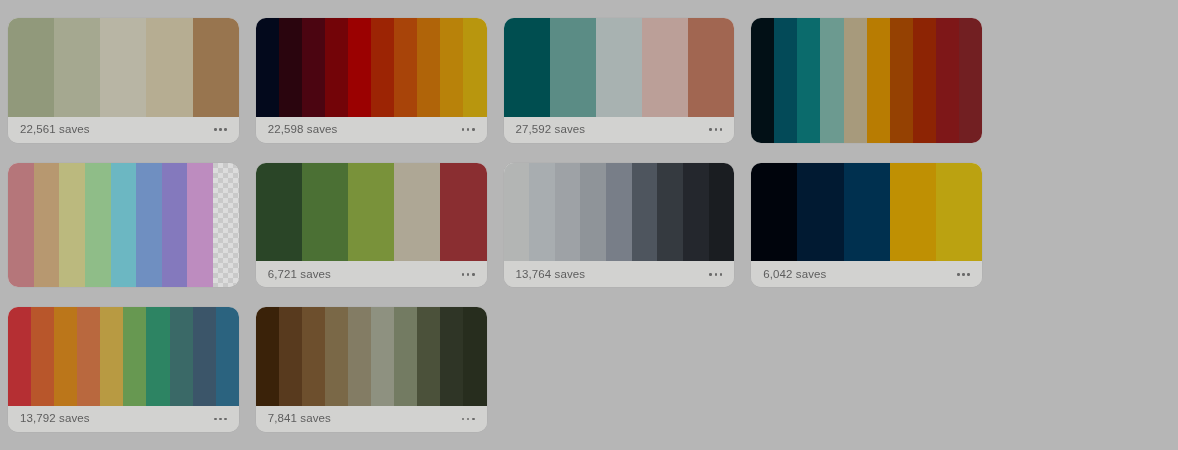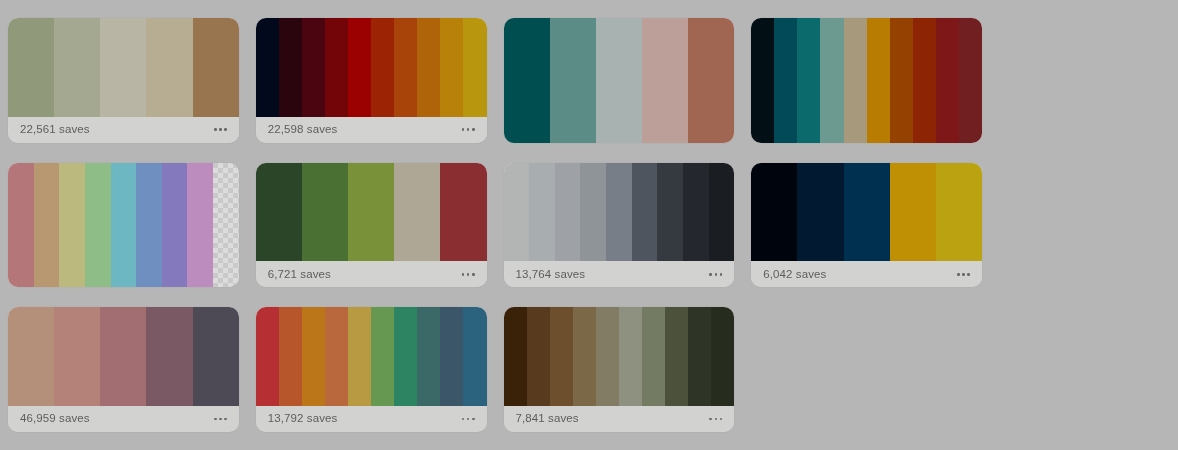--- a/index.html
+++ b/index.html
@@ -123,20 +123,28 @@
       </div>
     </div>
     <div class="card">
       <div class="swatches">
         <div class="swatch" style="background-color: rgb(0, 78, 80);"></div>
         <div class="swatch" style="background-color: rgb(91, 140, 133);"></div>
         <div class="swatch" style="background-color: rgb(168, 178, 177);"></div>
         <div class="swatch" style="background-color: rgb(187, 159, 152);"></div>
         <div class="swatch" style="background-color: rgb(161, 102, 81);"></div>
       </div>
+      <div class="footer">
+        <span class="saves">27,592 saves</span>
+        <span class="menu-dots">
+          <i></i>
+          <i></i>
+          <i></i>
+        </span>
+      </div>
     </div>
     <div class="card">
       <div class="swatches">
         <div class="swatch" style="background-color: rgb(2, 16, 22);"></div>
         <div class="swatch" style="background-color: rgb(3, 74, 88);"></div>
         <div class="swatch" style="background-color: rgb(11, 107, 108);"></div>
         <div class="swatch" style="background-color: rgb(108, 154, 144);"></div>
         <div class="swatch" style="background-color: rgb(167, 154, 124);"></div>
         <div class="swatch" style="background-color: rgb(184, 124, 2);"></div>
         <div class="swatch" style="background-color: rgb(149, 65, 2);"></div>
@@ -208,37 +216,20 @@
         <span class="saves">6,042 saves</span>
         <span class="menu-dots">
           <i></i>
           <i></i>
           <i></i>
         </span>
       </div>
     </div>
     <div class="card">
       <div class="swatches">
-        <div class="swatch" style="background-color: rgb(180, 144, 122);"></div>
-        <div class="swatch" style="background-color: rgb(181, 130, 122);"></div>
-        <div class="swatch" style="background-color: rgb(162, 110, 114);"></div>
-        <div class="swatch" style="background-color: rgb(122, 89, 100);"></div>
-        <div class="swatch" style="background-color: rgb(77, 74, 85);"></div>
-      </div>
-      <div class="footer">
-        <span class="saves">46,959 saves</span>
-        <span class="menu-dots">
-          <i></i>
-          <i></i>
-          <i></i>
-        </span>
-      </div>
-    </div>
-    <div class="card">
-      <div class="swatches">
         <div class="swatch" style="background-color: rgb(181, 47, 51);"></div>
         <div class="swatch" style="background-color: rgb(184, 86, 43);"></div>
         <div class="swatch" style="background-color: rgb(187, 118, 26);"></div>
         <div class="swatch" style="background-color: rgb(185, 104, 62);"></div>
         <div class="swatch" style="background-color: rgb(184, 154, 66);"></div>
         <div class="swatch" style="background-color: rgb(103, 152, 81);"></div>
         <div class="swatch" style="background-color: rgb(45, 132, 99);"></div>
         <div class="swatch" style="background-color: rgb(58, 105, 103);"></div>
         <div class="swatch" style="background-color: rgb(59, 85, 105);"></div>
         <div class="swatch" style="background-color: rgb(43, 99, 127);"></div>

